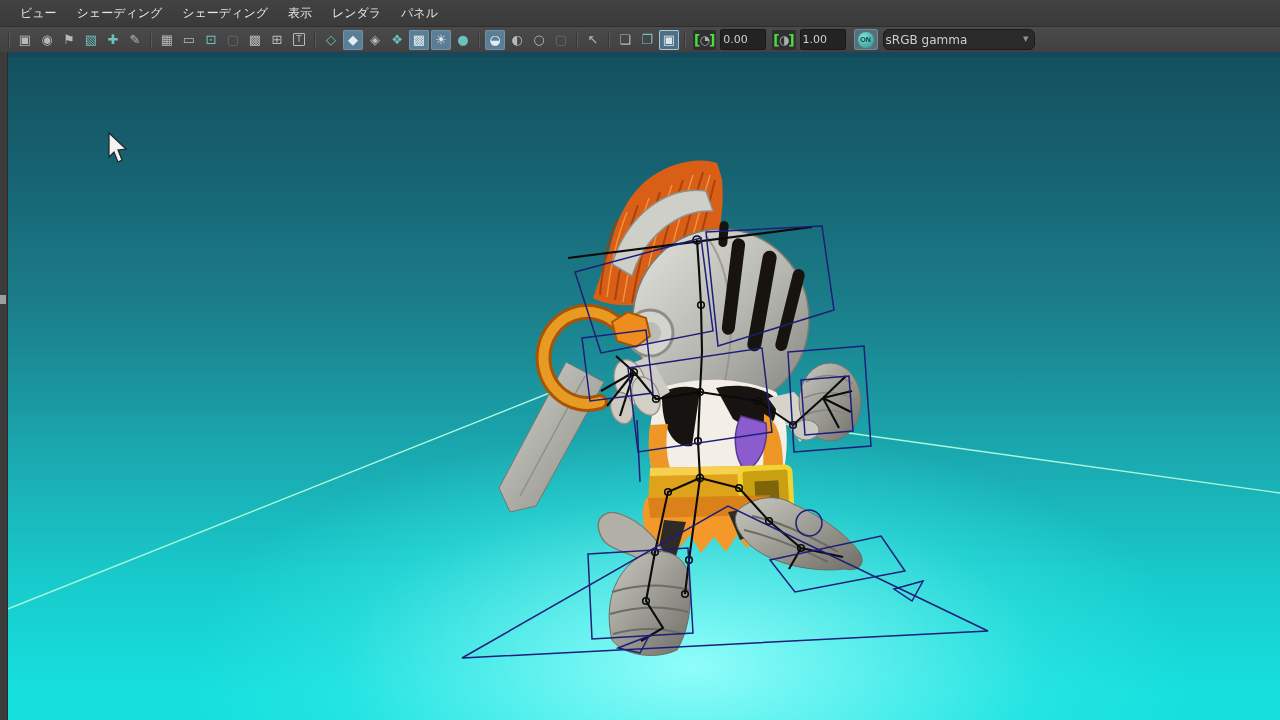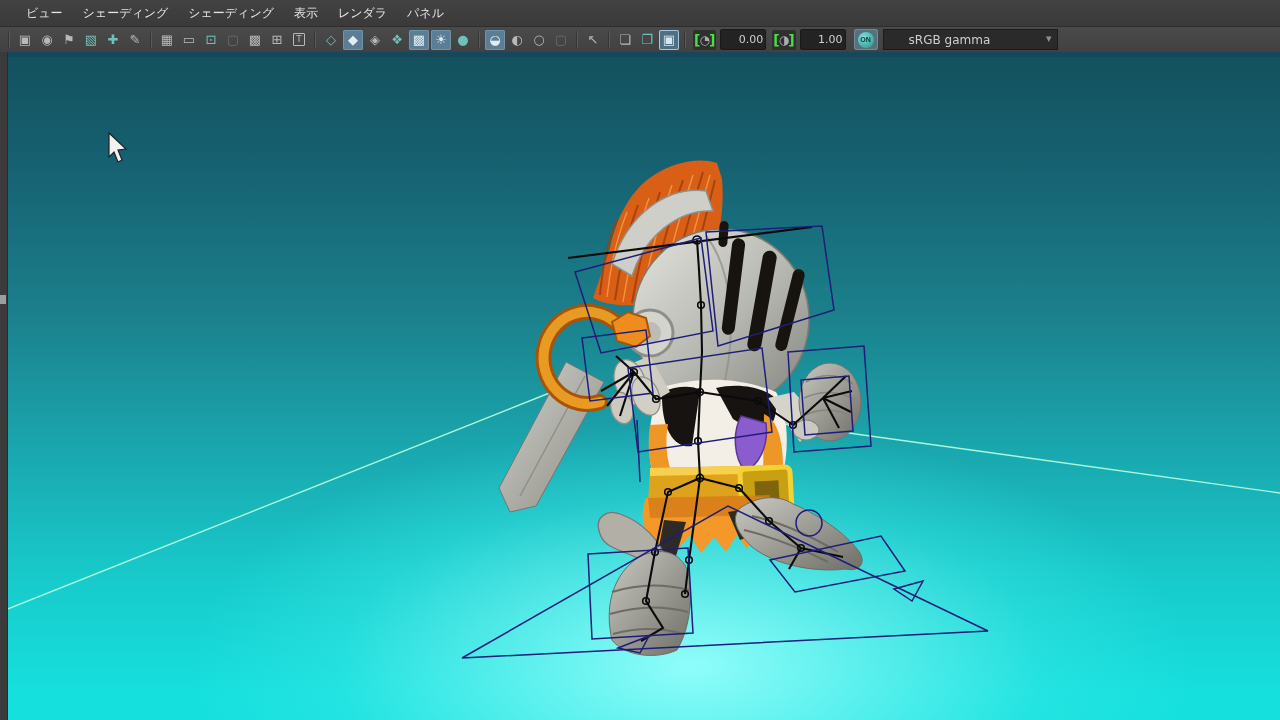--- a/index.html
+++ b/index.html
@@ -5,21 +5,21 @@
   html,body{margin:0;padding:0}
   body{
     width:1280px;height:720px;overflow:hidden;position:relative;
     background:#3c3c3c;font-family:"DejaVu Sans",sans-serif;
     -webkit-font-smoothing:antialiased;
   }
   
   .menubar{
     height:26px;background:linear-gradient(#424242,#3a3a3a);
     border-bottom:1px solid #2e2e2e;
-    display:flex;align-items:center;padding-left:16px;
+    display:flex;align-items:center;padding-left:10px;
   }
   .menu-item{
     background:none;border:none;color:#e6e6e6;font-size:12px;
     padding:3px 10px;font-family:inherit;cursor:default;white-space:nowrap;
   }
   
   .toolbar{
     height:25px;background:linear-gradient(#4a4a4a,#414141);
     display:flex;align-items:center;padding-left:4px;
     border-bottom:1px solid #222;
@@ -38,35 +38,35 @@
   .tb-sep{
     width:2px;height:17px;margin:0 4px;padding:0;border:none;
     background:#353535;border-right:1px solid #5a5a5a;
   }
   .cc-group{display:flex;align-items:center;margin:0 3px}
   .cc-icon{display:flex;align-items:center;height:20px;background:#2f2f2f;border-radius:2px;padding:0 1px}
   .cc-bracket{color:#46e33c;font-weight:bold;font-size:14px;line-height:18px}
   .cc-glyph{color:#a8b0ac;font-size:12px;margin:0 -1px}
   .cc-field{
     width:40px;height:17px;margin-left:4px;background:#232323;border:1px solid #191919;
-    border-radius:2px;color:#cfcfcf;font-size:11px;text-align:right;font-family:inherit;
+    border-radius:2px;color:#cfcfcf;font-size:11px;text-align:left;font-family:inherit;
   }
   .on-toggle{
     width:24px;height:21px;margin:0 5px;padding:0;border:none;border-radius:3px;
     background:#56707e;display:flex;align-items:center;justify-content:center;box-shadow:inset 0 0 0 1px #6d8b99;
   }
   .on-circ{
     width:16px;height:16px;border-radius:50%;
     background:radial-gradient(circle at 35% 30%,#7adfd6,#2d928c);
     color:#0b3a37;font-size:7px;font-weight:bold;
     display:flex;align-items:center;justify-content:center;
   }
   .dropdown{
-    height:19px;min-width:148px;background:#2a2a2a;border:1px solid #1b1b1b;border-radius:0;
-    color:#cfcfcf;font-size:12px;display:flex;align-items:center;padding-left:25px;position:relative;cursor:default;
+    height:19px;min-width:148px;background:#2a2a2a;border:1px solid #1b1b1b;border-radius:6px;
+    color:#cfcfcf;font-size:12px;display:flex;align-items:center;padding-left:2px;position:relative;cursor:default;
   }
   .dd-arrow{position:absolute;right:5px;top:2px;color:#909090;font-size:11px}
   
   .viewport{
     position:absolute;left:0;top:52px;width:1280px;height:668px;overflow:hidden;
     background:
       radial-gradient(ellipse 640px 310px at 54% 92%, rgba(150,255,252,.95), rgba(60,235,232,.35) 55%, rgba(0,0,0,0) 78%),
       linear-gradient(180deg,#14505d 0%,#166070 16%,#1b7e8a 38%,#1aa4ac 58%,#18c9ca 78%,#16e0de 96%);
   }
   .vp-topline{position:absolute;left:0;top:0;width:100%;height:5px;background:#17445c;opacity:.7}

